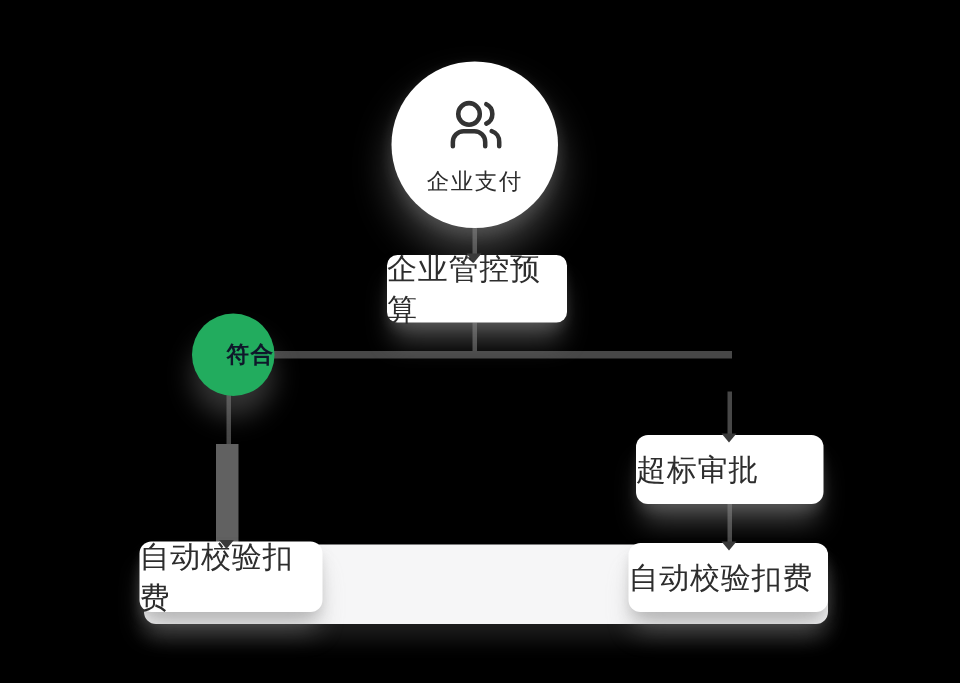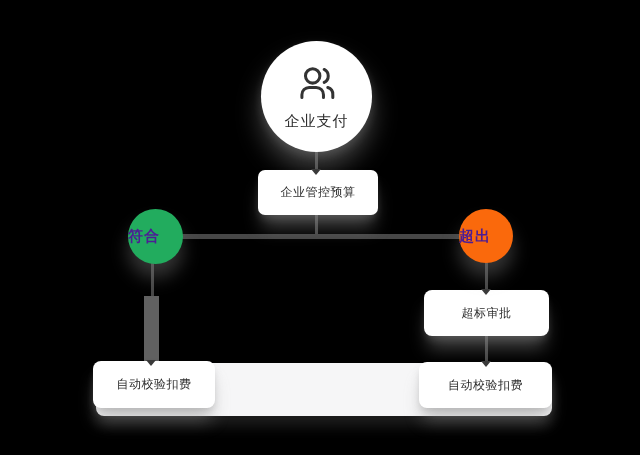--- a/index.html
+++ b/index.html
@@ -16,22 +16,21 @@
     font-family: Liberation Sans, sans-serif;
     color: var(--color-text, #2d2d2d);
   }
   
   .node {
     position: absolute;
     background: var(--color-node_bg, #fff);
     border-radius: 8px;
     display: flex;
     align-items: center;
-    justify-content: center;
-    font-size: 12px;
+    font-size: 20px;
     letter-spacing: 0.5px;
     color: var(--color-text, #2d2d2d);
     box-shadow: 0 16px 18px -4px rgba(150,150,150,0.45),
                 0 5px 9px -2px rgba(120,120,120,0.35);
     z-index: 2;
   }
   .root-circle {
     position: absolute;
     left: 261px; top: 41px;
     width: 111px; height: 111px;
@@ -48,22 +47,22 @@
   .root-circle .label {
     font-size: 15px;
     letter-spacing: 1px;
     margin-top: 3px;
   }
   .cond-circle {
     position: absolute;
     border-radius: 50%;
     display: flex;
     align-items: center;
-    justify-content: flex-start;
-    color: #4c1d95;
+    justify-content: flex-end;
+    color: #0f172a;
     font-size: 15px;
     font-weight: 600;
     letter-spacing: 1px;
     z-index: 3;
     box-shadow: 0 14px 18px rgba(130,130,130,0.4);
   }
   .cond-green {
     left: 128px; top: 209px; width: 55px; height: 55px;
     background: var(--color-green, #22ac5e);
   }
@@ -129,23 +128,20 @@
     <span>企业管控预算</span>
   </div>
 
   <div class="vline" style="left:315px; top:215px; width:3px; height:21px;"></div>
 
   <div class="hline" style="left:154px; top:234px; width:334px; height:5px;"></div>
 
   <div class="cond-circle cond-green">
     <span>符合</span>
   </div>
-  <div class="cond-circle cond-orange">
-    <span>超出</span>
-  </div>
 
   <div class="vline" style="left:151px; top:262px; width:3px; height:34px;"></div>
   <div class="thickbar" style="left:144px; top:296px; width:15px; height:66px;"></div>
   <div class="arrowhead" style="left:146px; top:360px;"></div>
 
   <div class="vline" style="left:485px; top:261px; width:3px; height:29px;"></div>
   <div class="arrowhead" style="left:481px; top:289px;"></div>
   <div class="vline" style="left:485px; top:336px; width:3px; height:26px;"></div>
   <div class="arrowhead" style="left:481px; top:361px;"></div>
 

